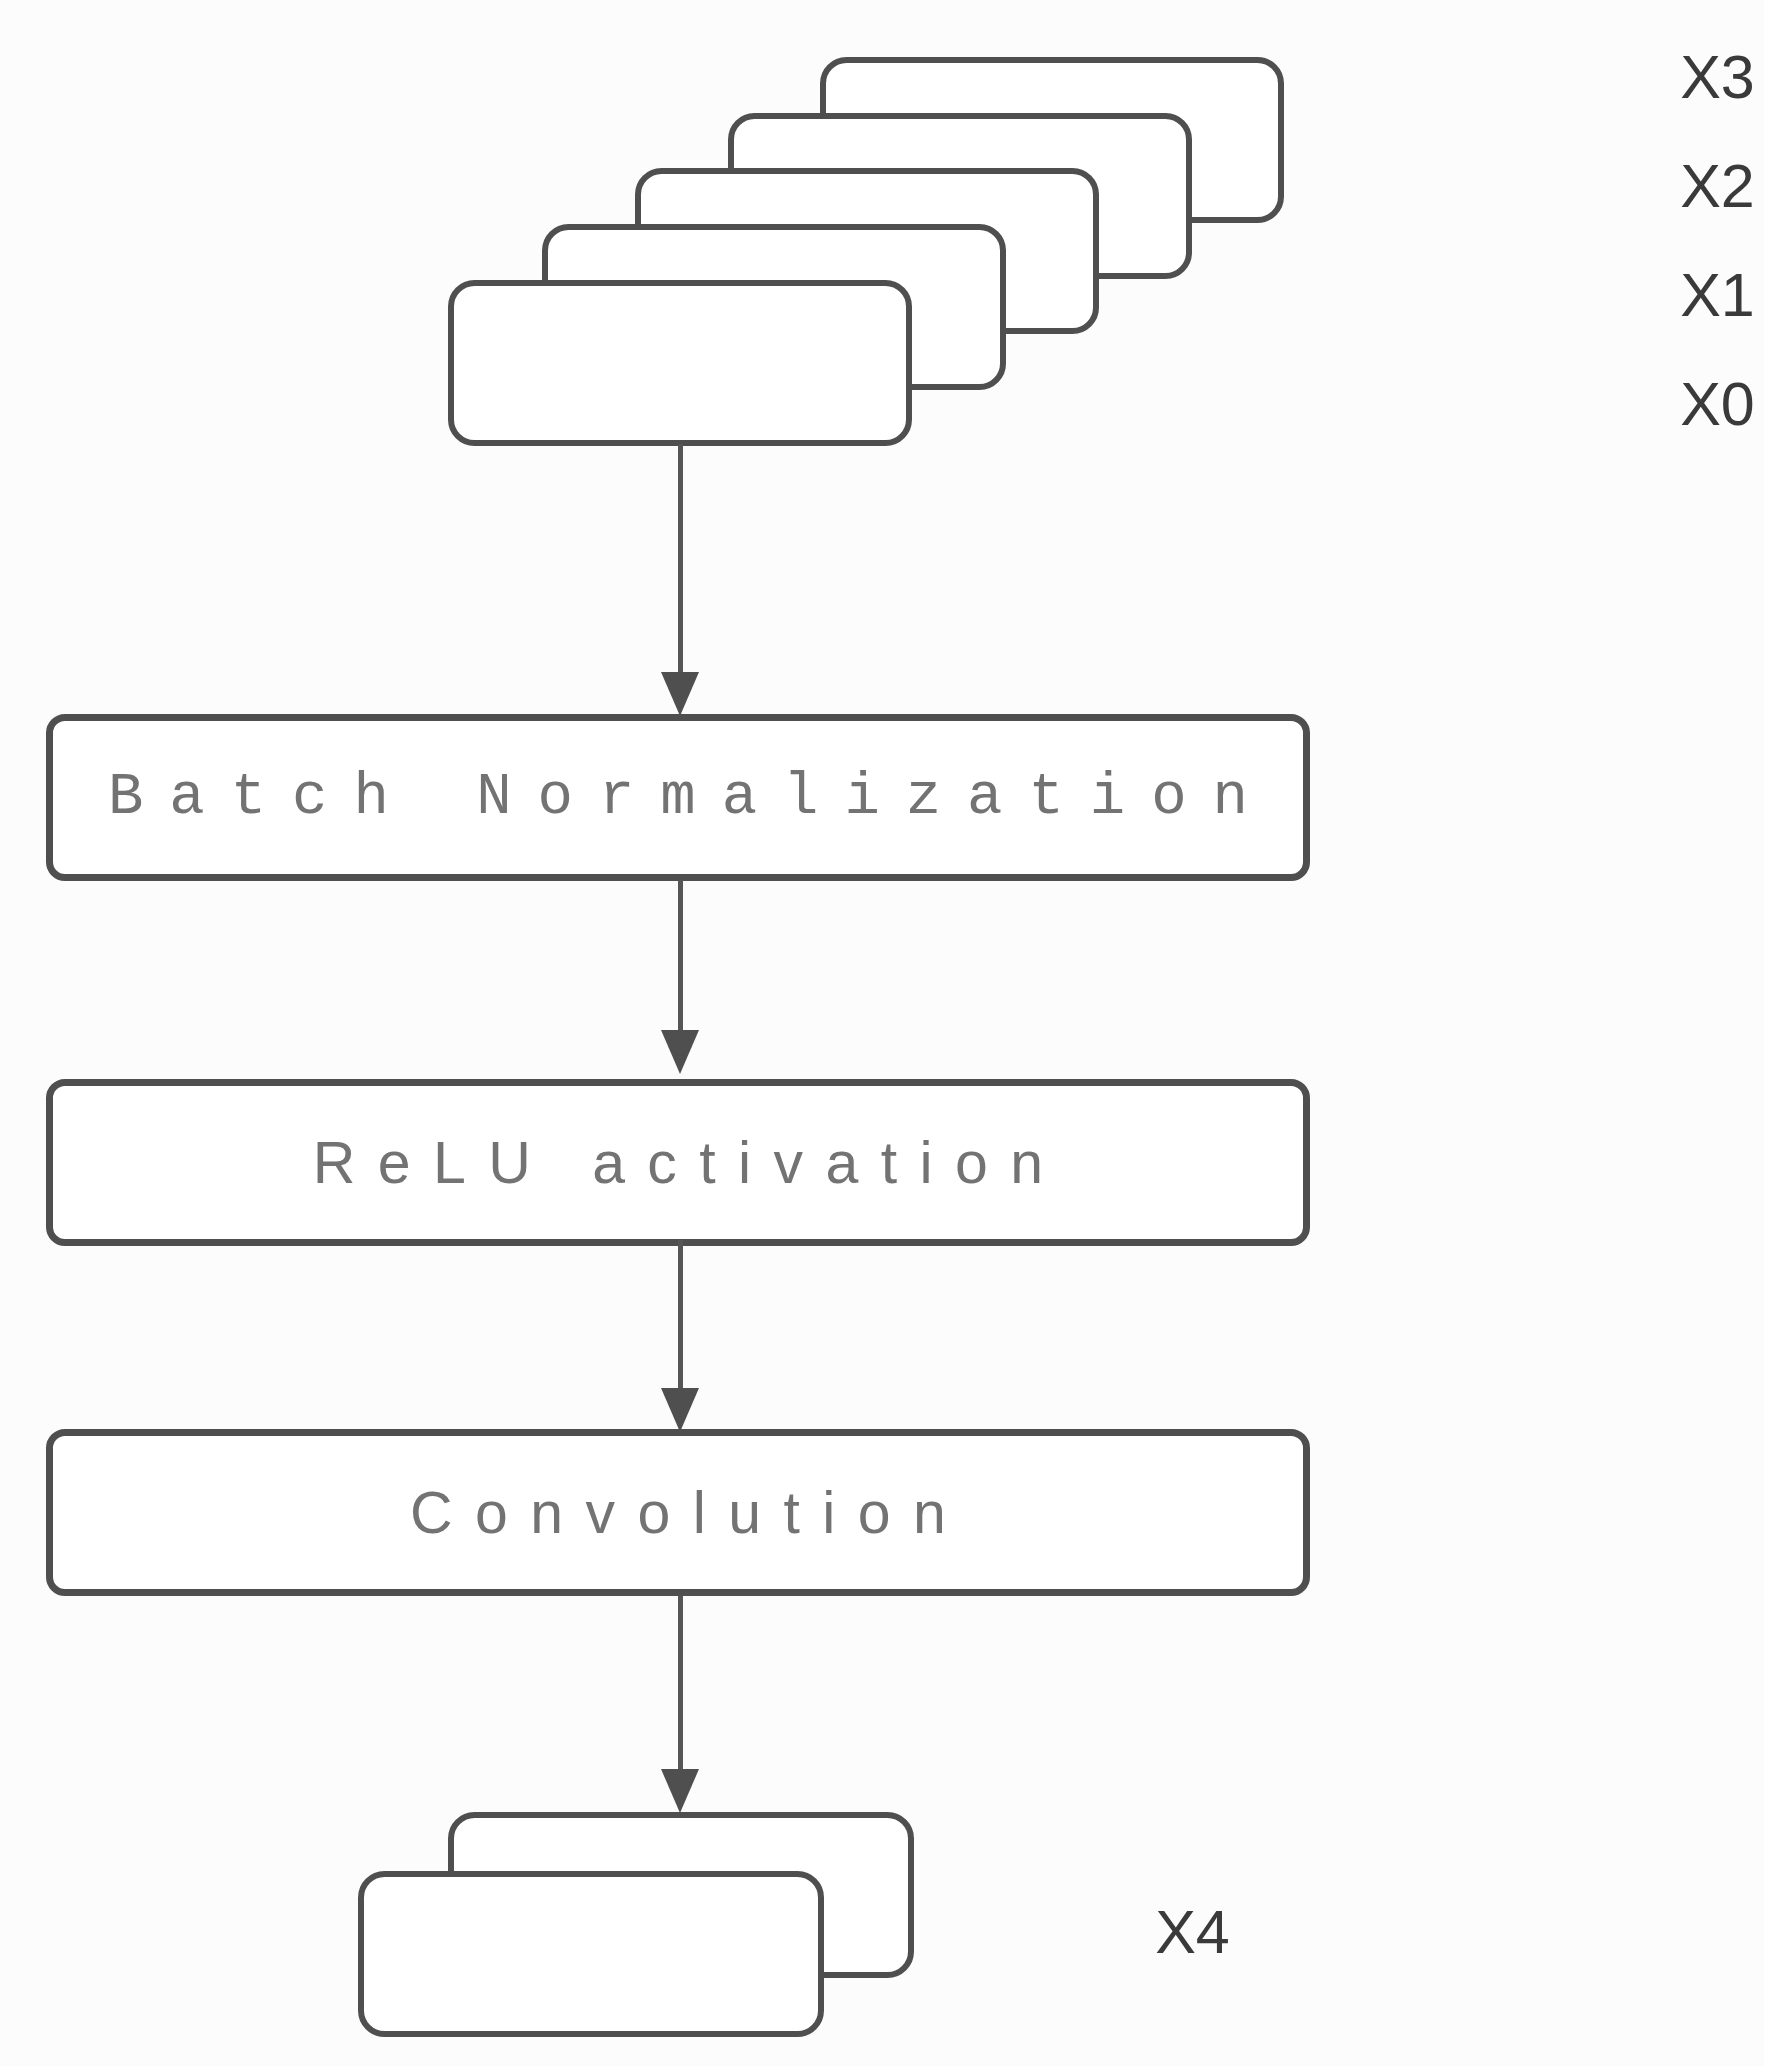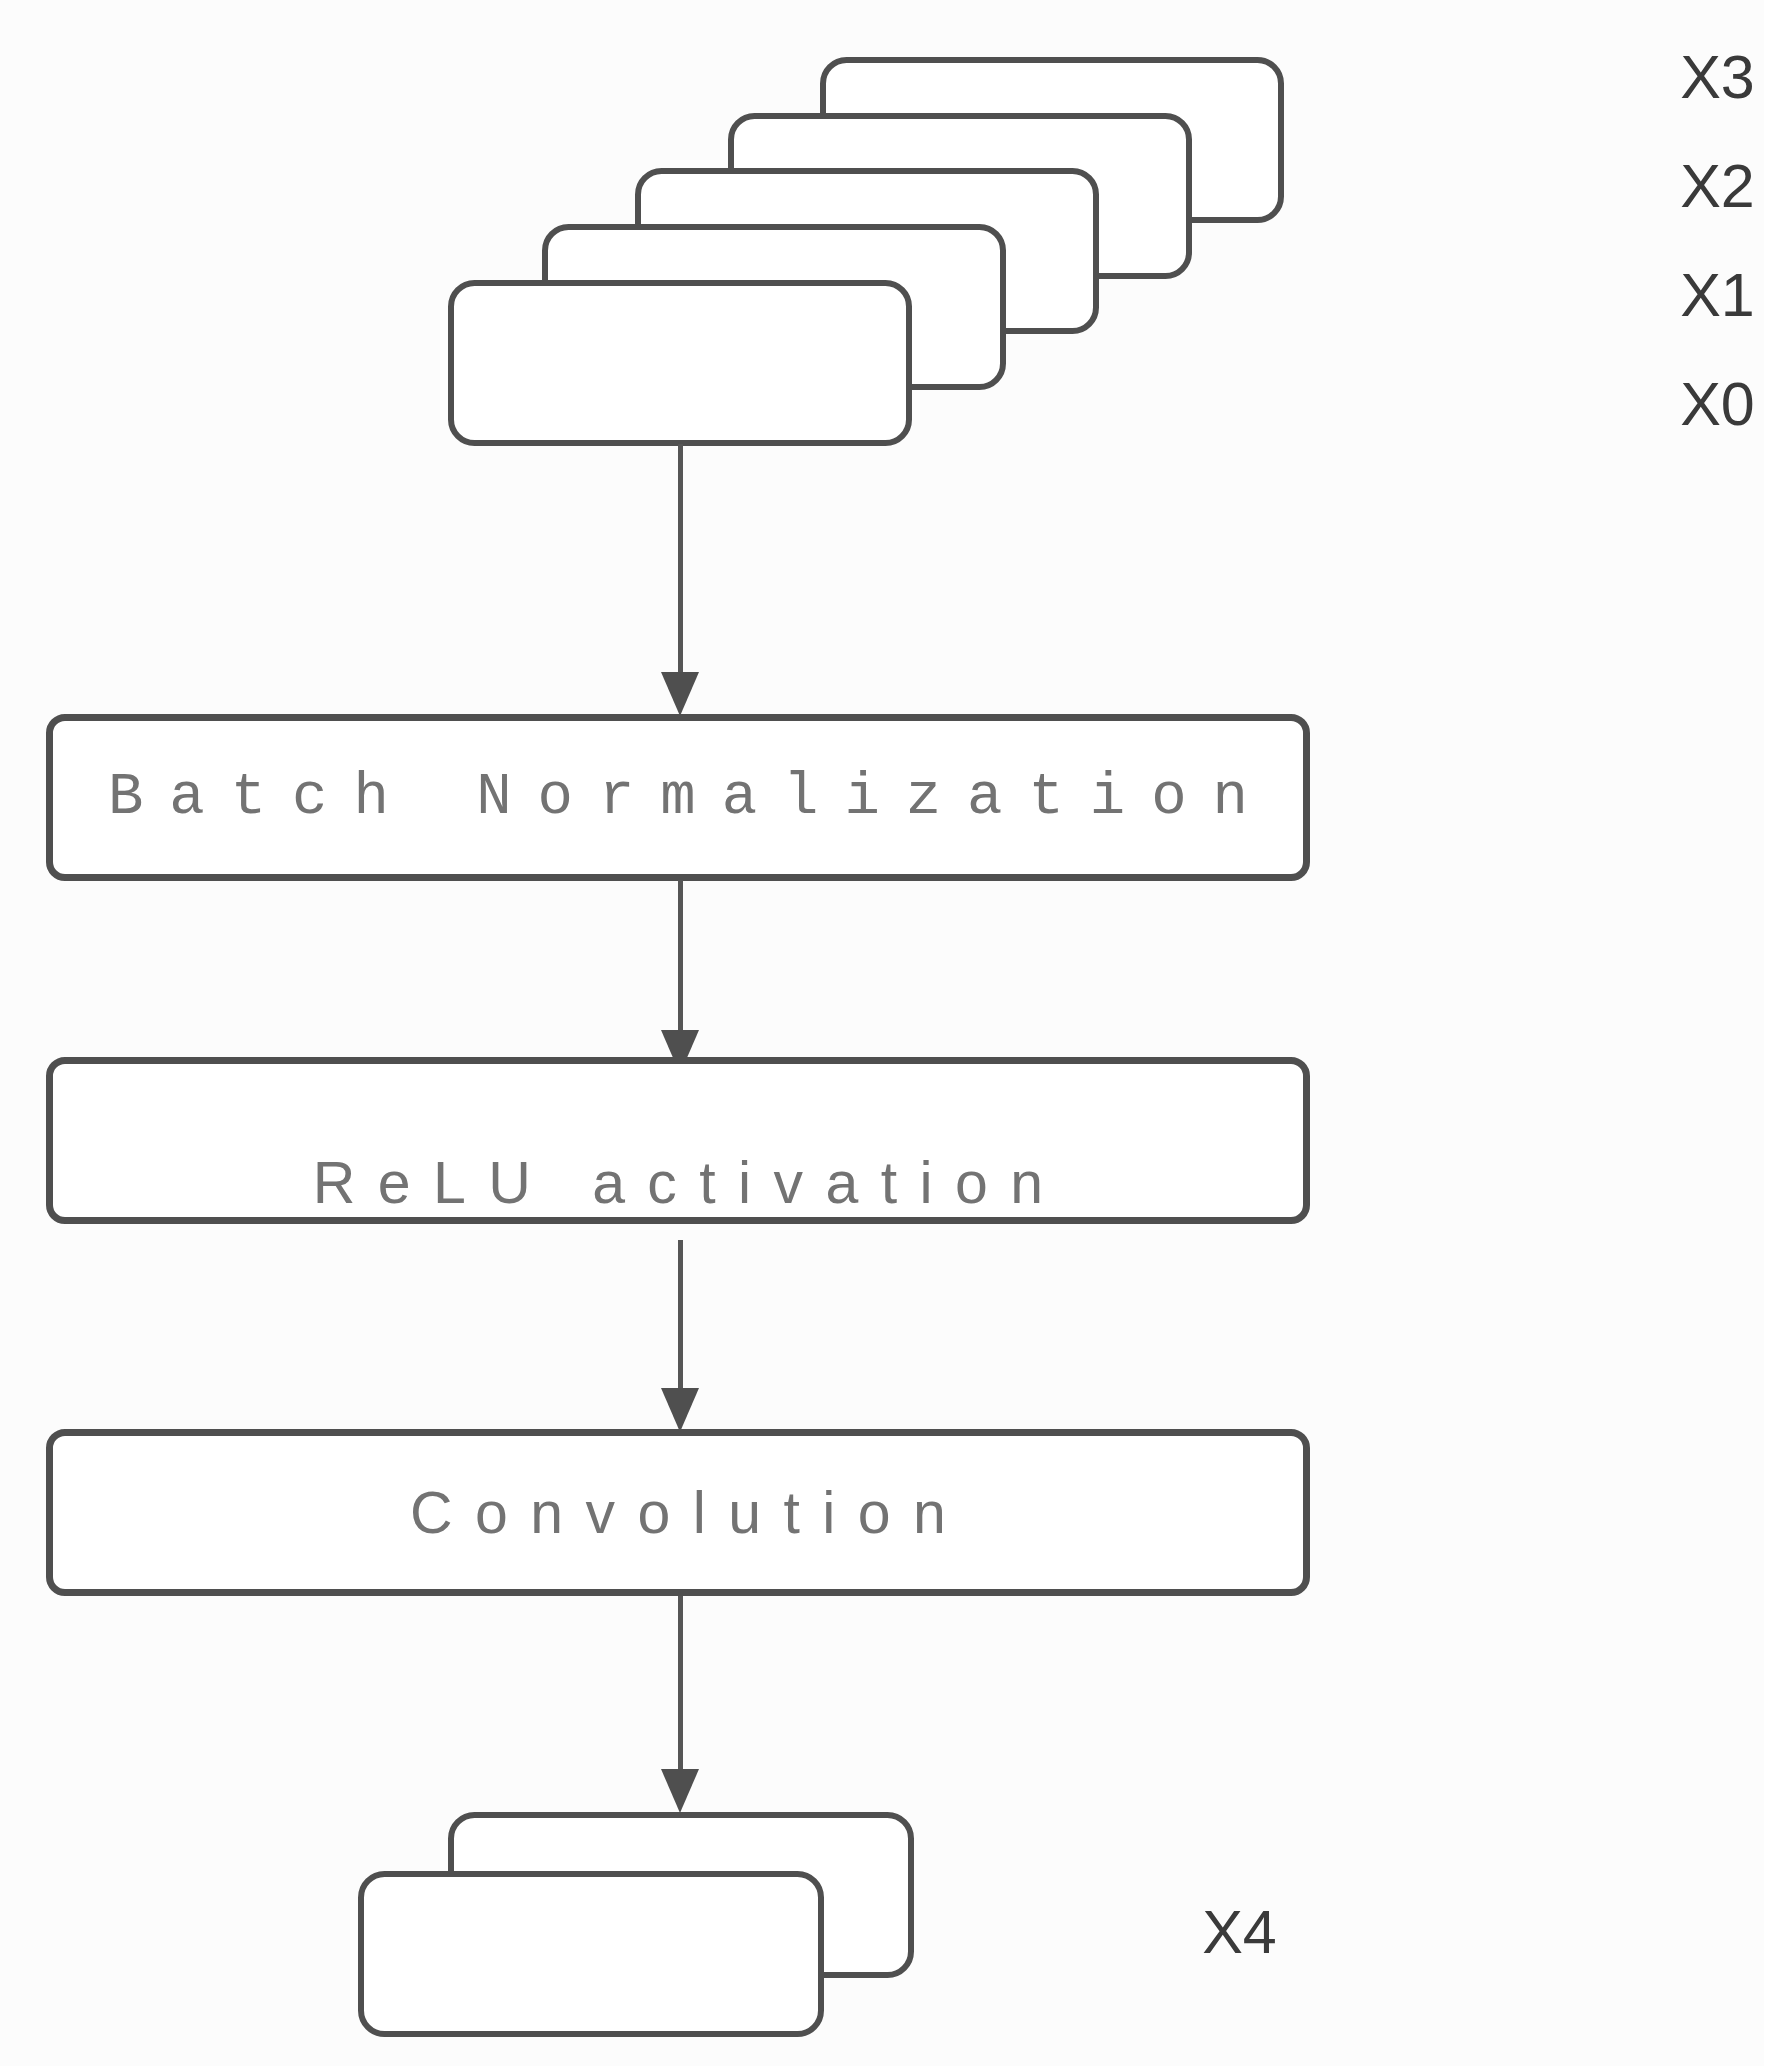--- a/index.html
+++ b/index.html
@@ -95,33 +95,33 @@
   <div class="vline" style="top:444px; height:233px;"></div>
   <div class="ahead" style="top:672px;"></div>
 
   <div class="block" style="top:714px;">
     <span class="block-text mono">Batch Normalization</span>
   </div>
 
   <div class="vline" style="top:880px; height:151px;"></div>
   <div class="ahead" style="top:1030px;"></div>
 
-  <div class="block" style="top:1057px;align-items:flex-end;">
+  <div class="block" style="top:1079px;">
     <span class="block-text sans">ReLU activation</span>
   </div>
 
   <div class="vline" style="top:1240px; height:150px;"></div>
   <div class="ahead" style="top:1388px;"></div>
 
   <div class="block" style="top:1429px;">
     <span class="block-text sans">Convolution</span>
   </div>
 
   <div class="vline" style="top:1596px; height:175px;"></div>
   <div class="ahead" style="top:1769px;"></div>
 
   <div class="frame small" style="left:448px; top:1812px;"></div>
   <div class="frame small" style="left:358px; top:1871px;"></div>
 
-  <div class="xlabel" style="left:1164px; top:1902px;">X4</div>
+  <div class="xlabel" style="left:1117px; top:1902px;">X4</div>
 
 </div>
 
 
 </body></html>

